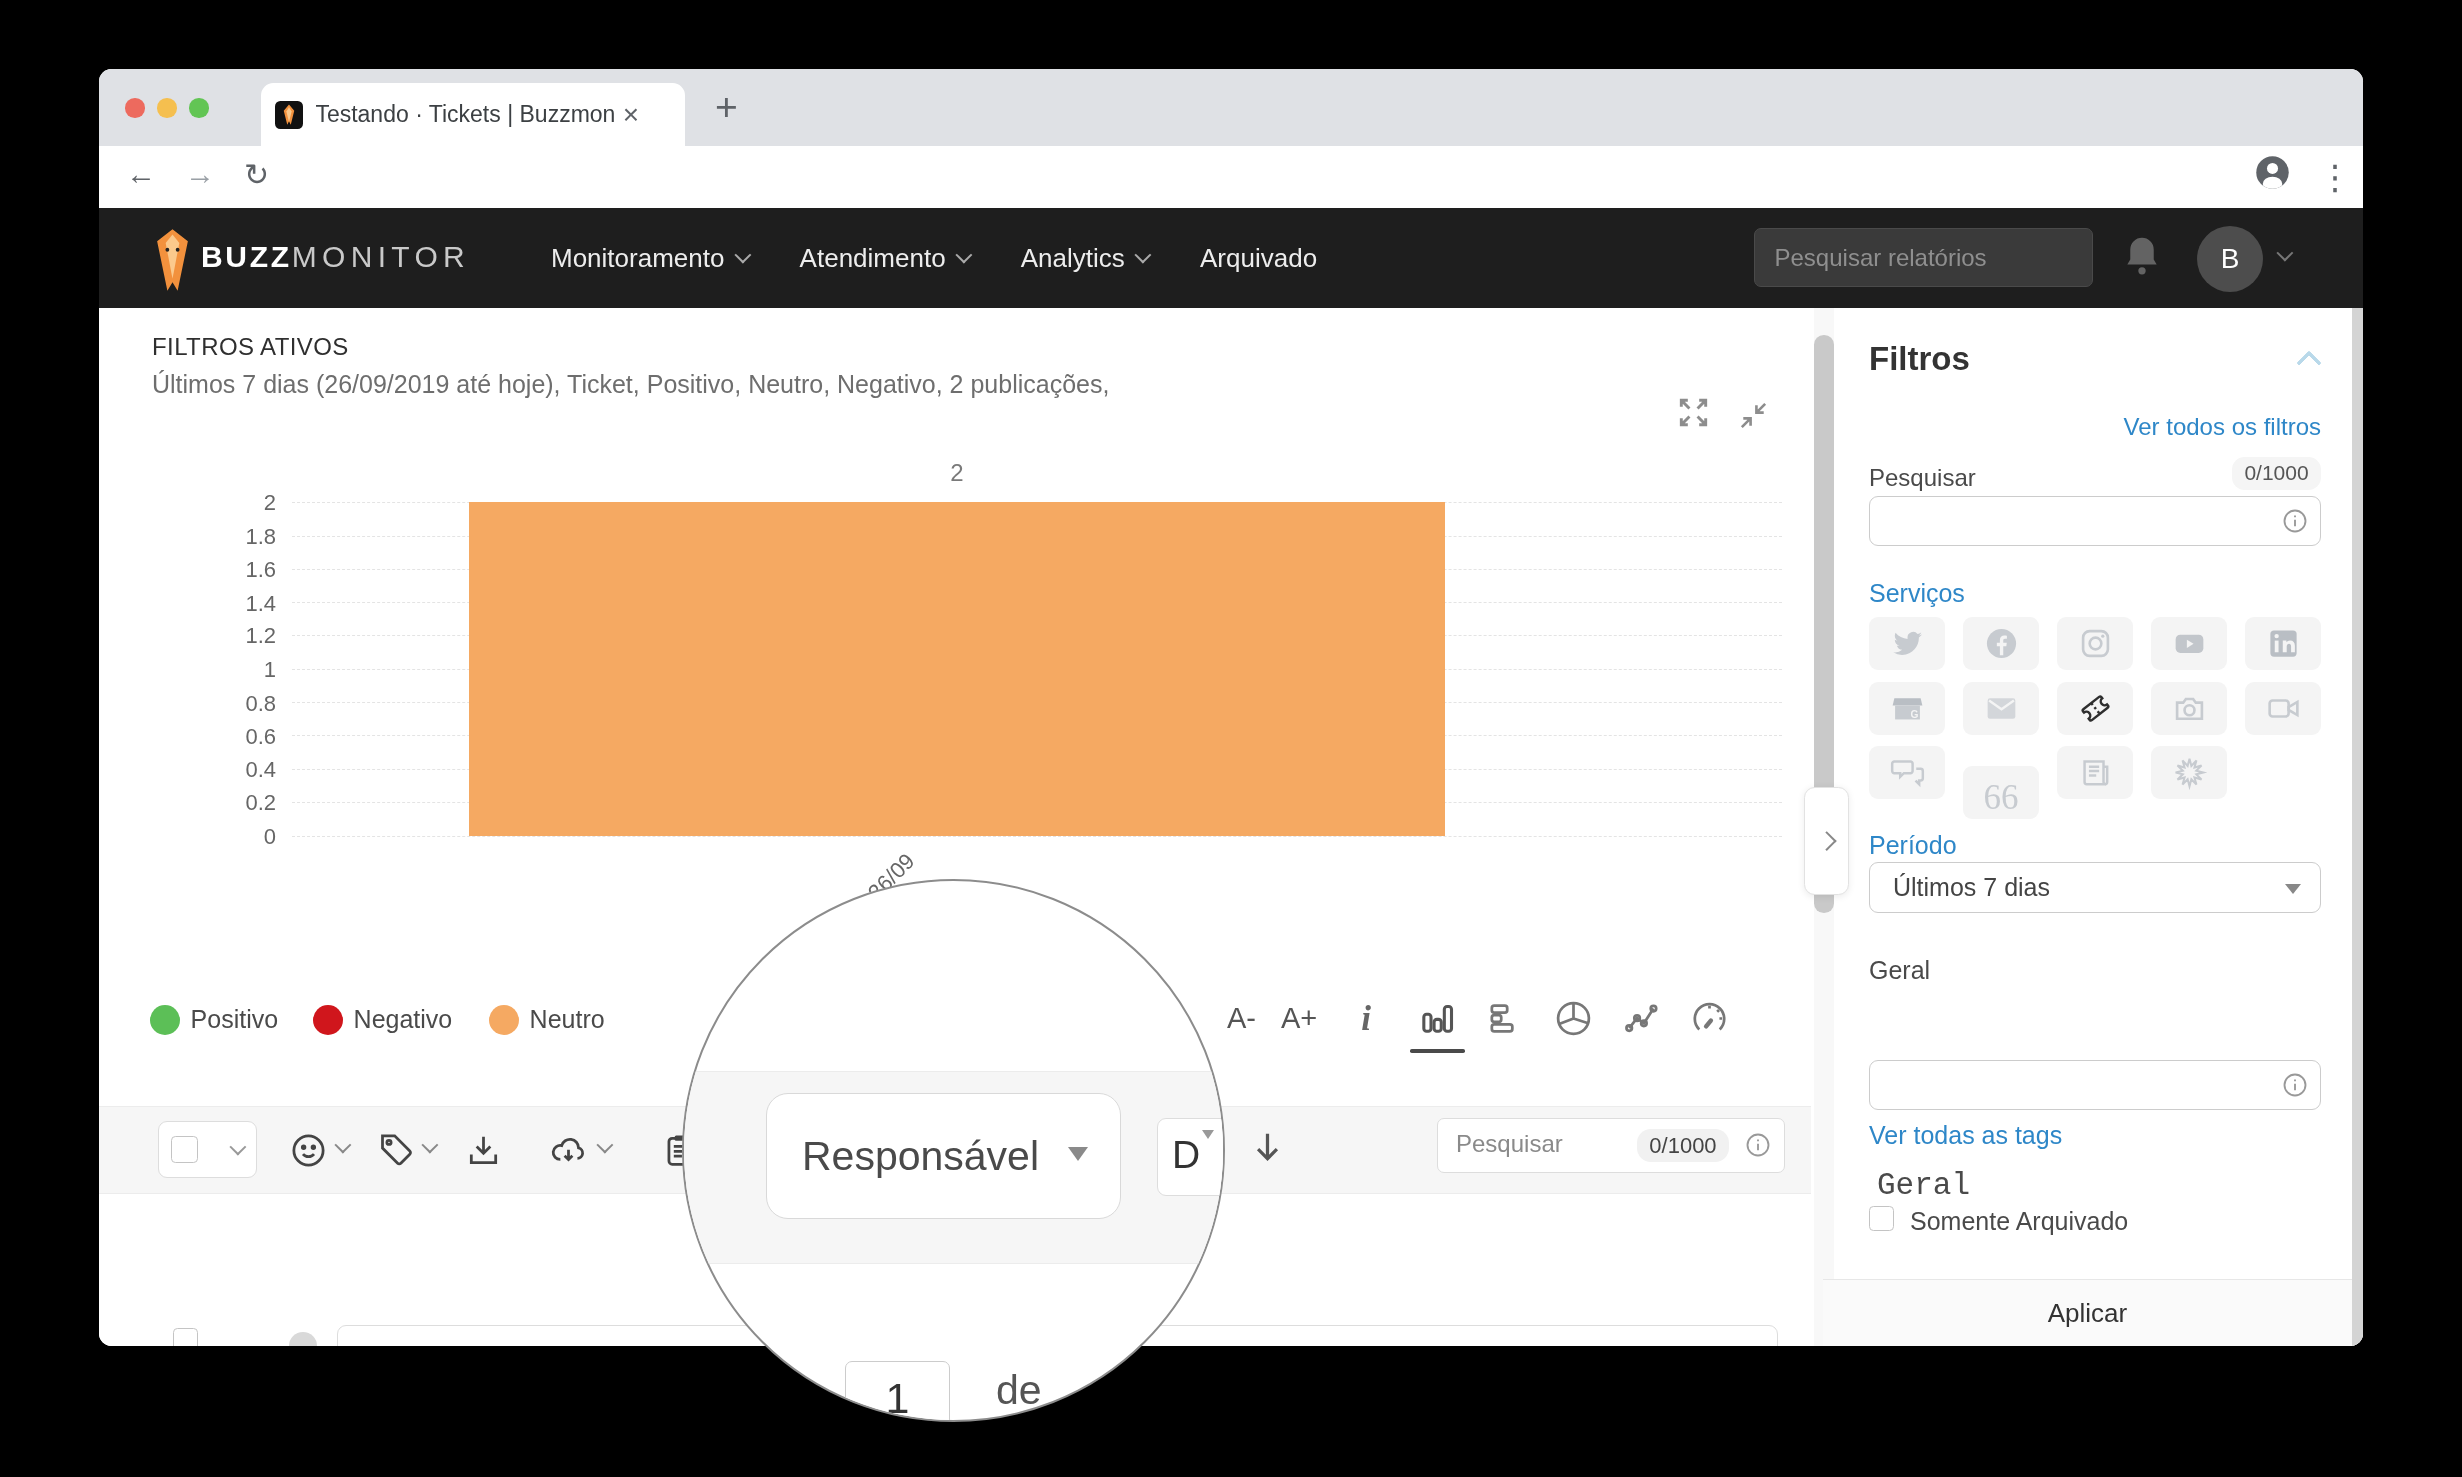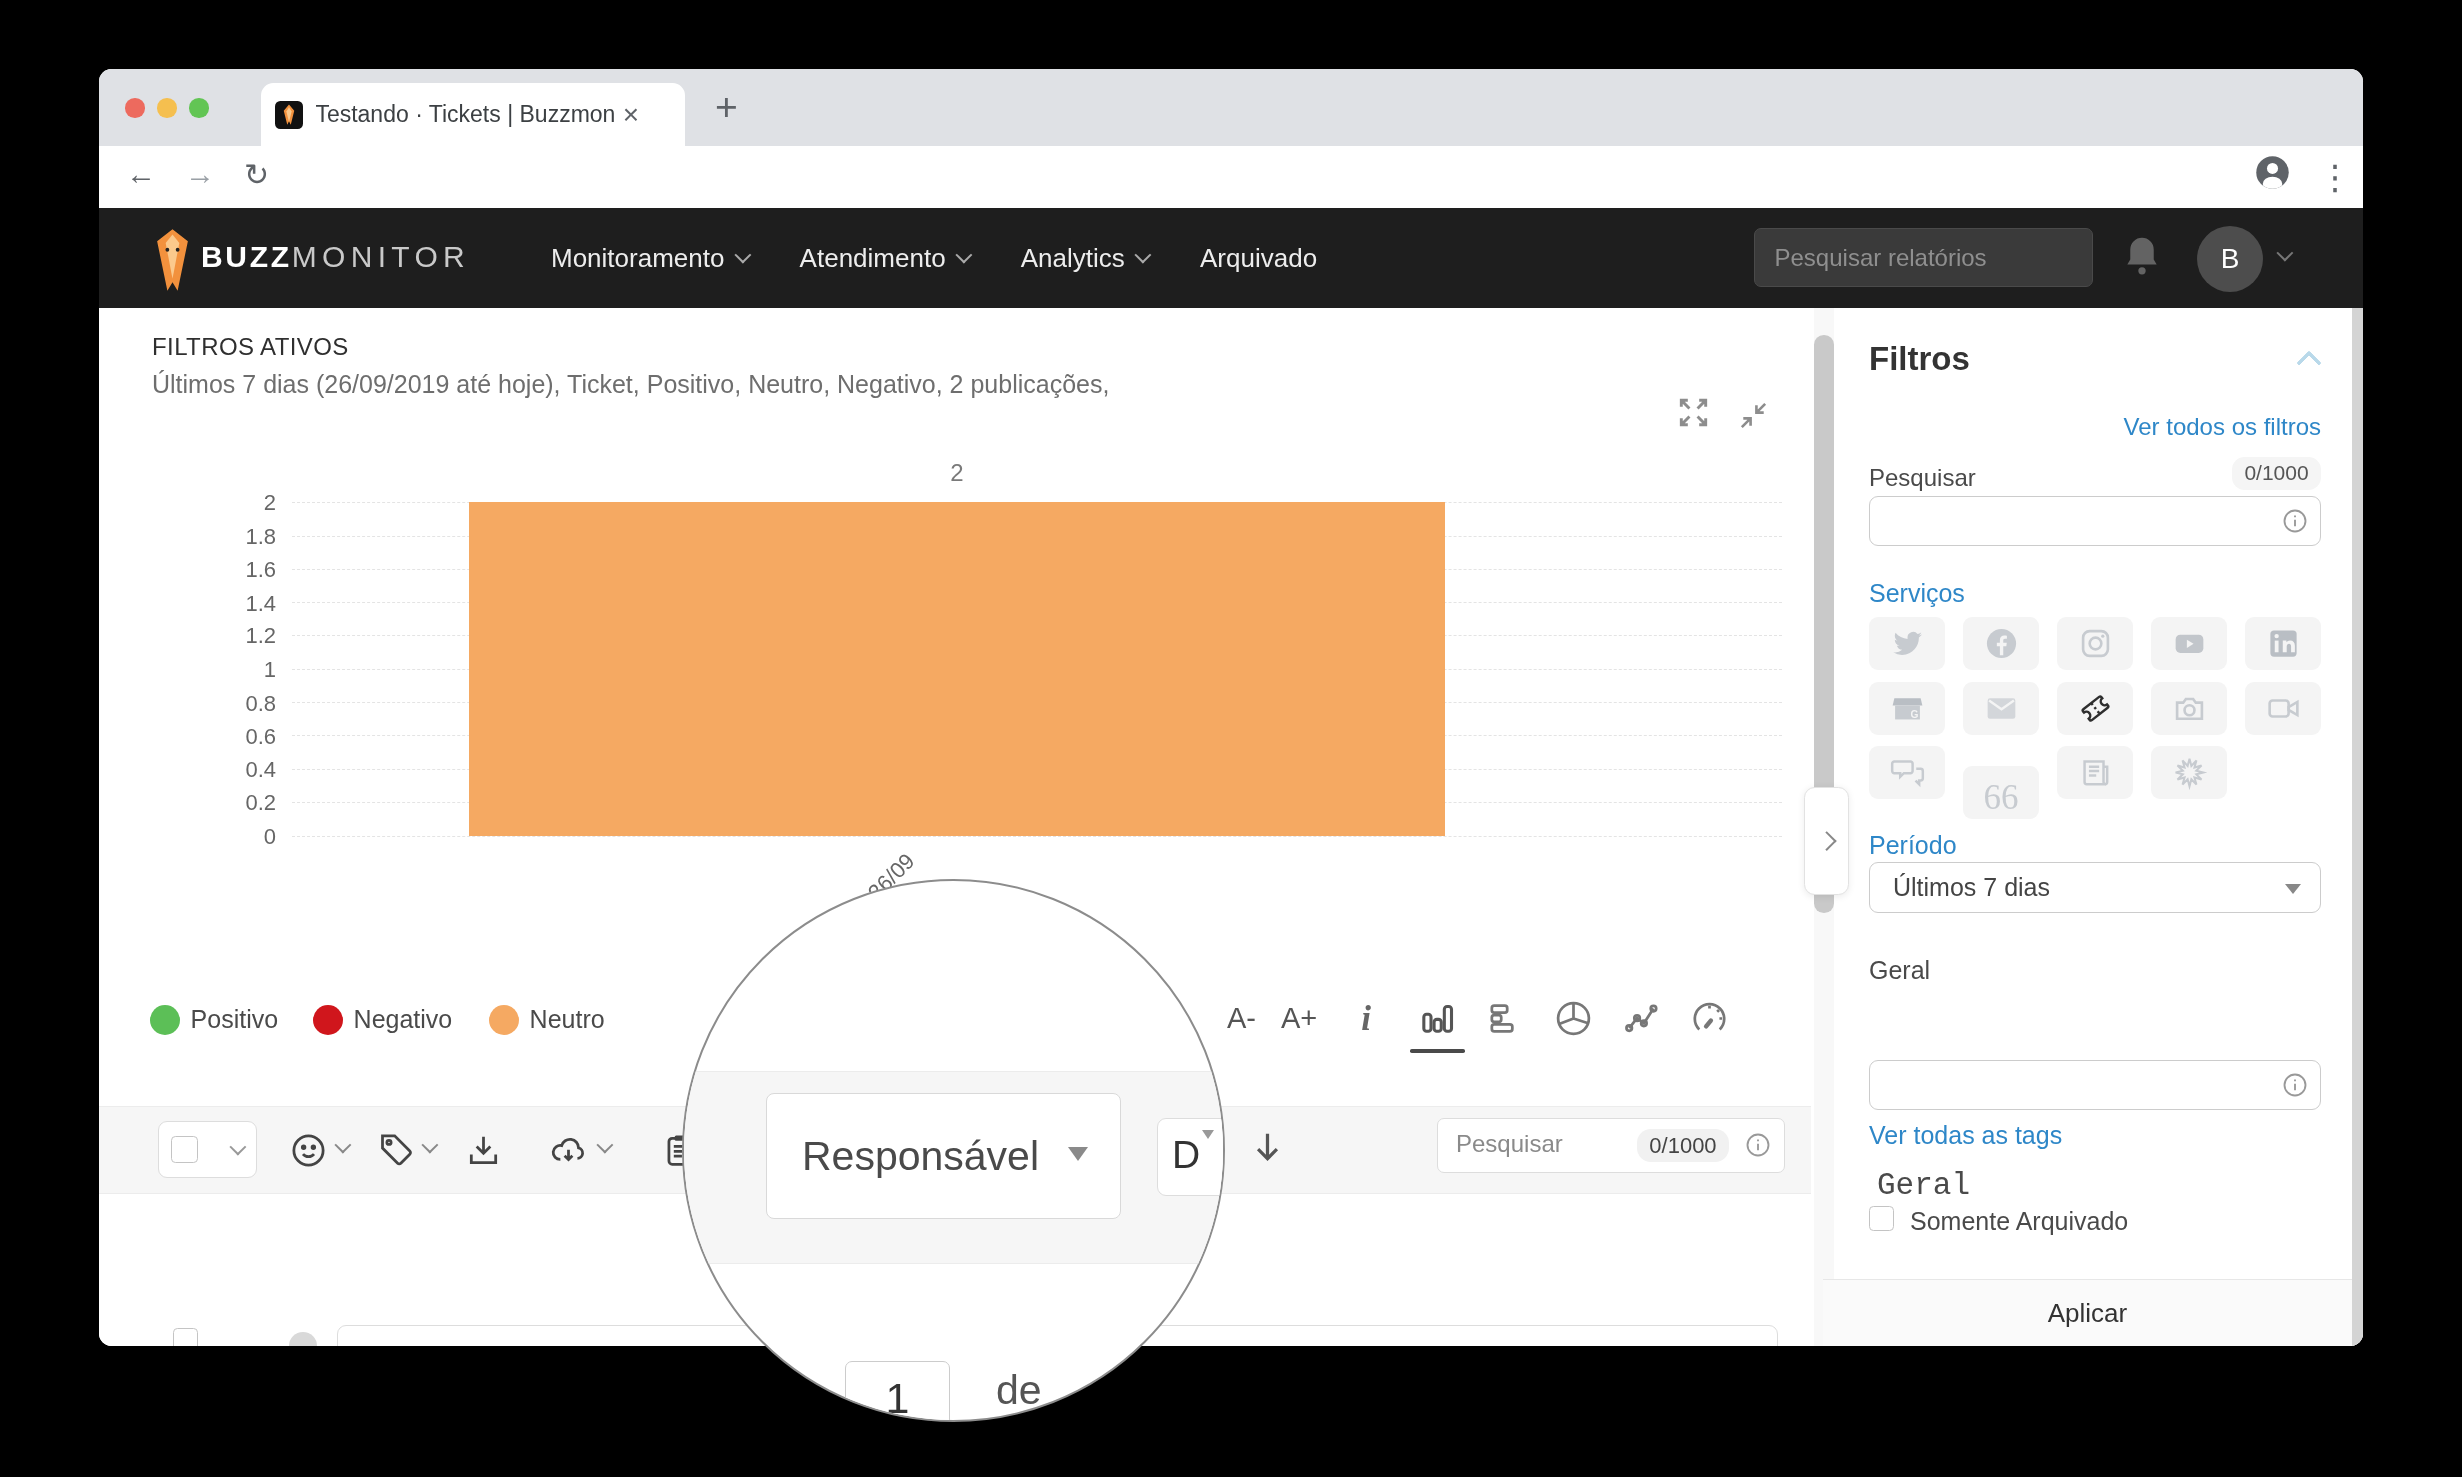--- a/index.html
+++ b/index.html
@@ -84,21 +84,21 @@
   .tri-down{position:absolute;right:19.5px;top:21px;width:0;height:0;border-left:8px solid transparent;border-right:8px solid transparent;border-top:10.6px solid #888;}
   .pill{position:absolute;right:0;background:#f5f5f5;border-radius:12.4px;font-size:21px;color:#555;padding:4.4px 12.4px;}
   .tile{position:absolute;width:76px;height:53px;background:#f4f4f4;border-radius:9px;display:flex;align-items:center;justify-content:center;}
   .sb-footer{position:absolute;left:1724px;top:971px;width:529px;height:67px;background:#fafafa;border-top:0.9px solid #e7e7e7;display:flex;align-items:center;justify-content:center;font-size:26px;color:#333;}
   .iinfo{stroke:#999;fill:none;stroke-width:1.6;}
   
   .exp{position:absolute;top:85px;}
   
   .lens{position:absolute;left:682px;top:879px;width:543px;height:543px;border-radius:50%;background:#fff;border:2.7px solid #8c8c8c;overflow:hidden;z-index:60;box-sizing:border-box;}
   .lens-band{position:absolute;left:-9px;top:190px;width:568px;height:191px;background:#f6f6f6;border-top:1.8px solid #ececec;border-bottom:1.8px solid #ececec;}
-  .lens-select{position:absolute;left:82px;top:212px;width:355px;height:126px;background:#fff;border:1.8px solid #d9d9d9;border-radius:8px;display:flex;align-items:center;padding:0 35px;box-sizing:border-box;font-size:41px;color:#4a4a4a;}
+  .lens-select{position:absolute;left:82px;top:212px;width:355px;height:126px;background:#fff;border:1.8px solid #d9d9d9;border-radius:22px;display:flex;align-items:center;padding:0 35px;box-sizing:border-box;font-size:41px;color:#4a4a4a;}
   .lens-tri{position:absolute;right:32px;top:53px;width:0;height:0;border-left:10.6px solid transparent;border-right:10.6px solid transparent;border-top:14px solid #8a8a8a;}
   .lens-select2{position:absolute;left:473px;top:237px;width:89px;height:78px;background:#fff;border:1.8px solid #ddd;border-radius:9px;box-sizing:border-box;}
   .lens-tri2{position:absolute;left:44px;top:10.6px;width:0;height:0;border-left:6.2px solid transparent;border-right:6.2px solid transparent;border-top:9px solid #999;}
   .lens-pagebox{position:absolute;left:161px;top:480px;width:105px;height:98px;background:#fff;border:1.8px solid #ccc;border-radius:7px;display:flex;justify-content:center;font-size:43px;color:#333;padding-top:12.4px;box-sizing:border-box;}
   .lens-de{position:absolute;left:312px;top:486px;font-size:41px;color:#555;}
 </style>
 </head>
 <body>
 
 <div class="window">

